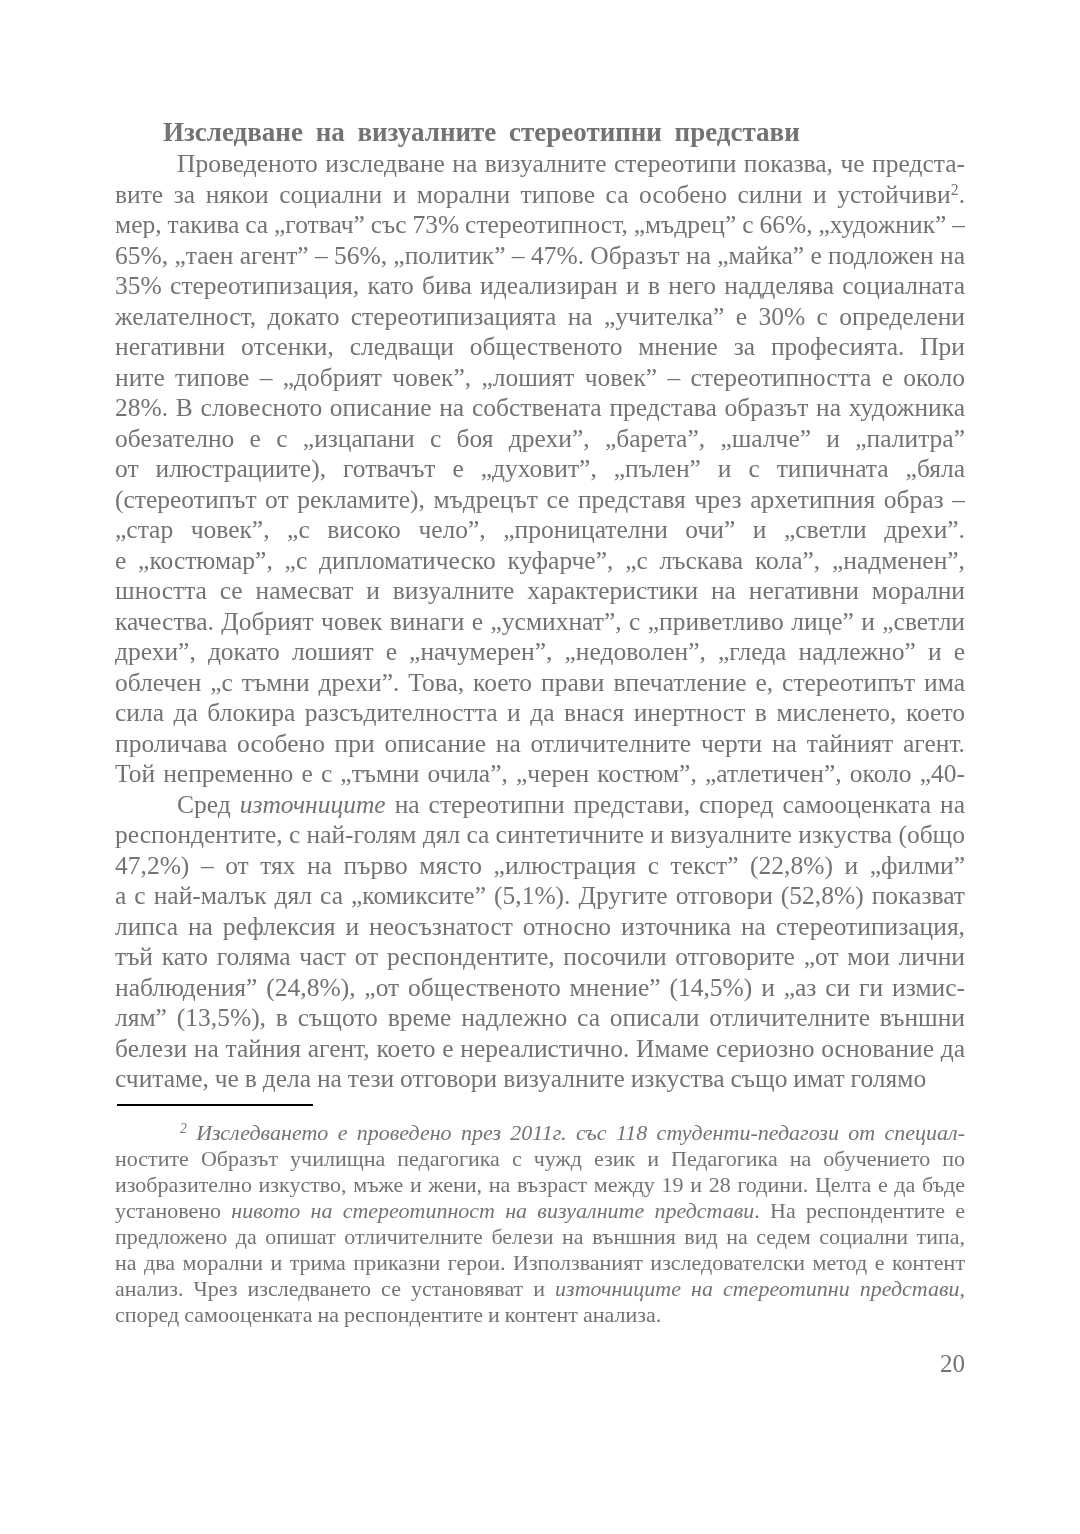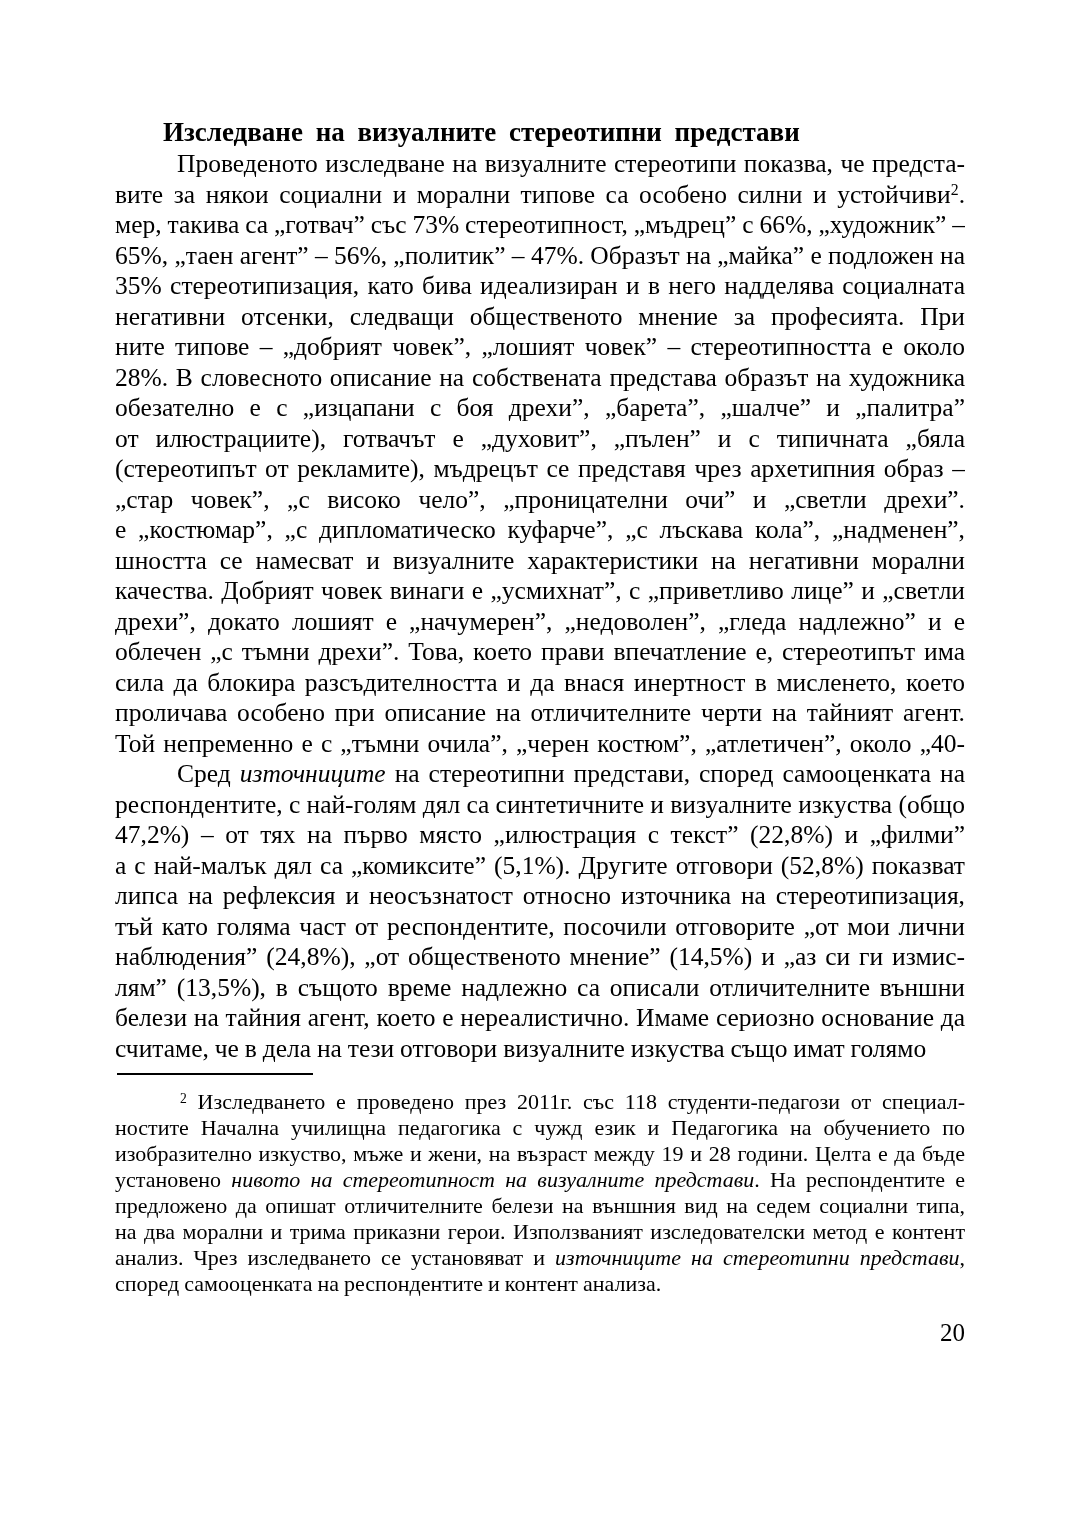--- a/index.html
+++ b/index.html
@@ -2,21 +2,21 @@
 <html lang="bg"><head>
 <meta charset="utf-8">
 <style>
   html, body { margin: 0; padding: 0; }
   .page {
     position: relative;
     width: 1080px;
     height: 1534px;
     background: #ffffff;
     font-family: "Liberation Serif", "DejaVu Serif", serif;
-    color: #000000;
+    color: #737373;
     overflow: hidden;
     border-radius: 28px;
   }
   .content {
     position: absolute;
     left: 115px;
     top: 116px;
     width: 850px;
   }
   .heading {
@@ -52,41 +52,42 @@
     height: 0;
     border-top: 2px solid #000;
     margin: 9px 0 14px 2px;
   }
   .footnote {
     font-size: 22px;
     line-height: 26px;
     word-spacing: -0.5px;
   }
   .footnote .line { height: 26px; }
-  .footnote .line.first { text-indent: 65px; }
+  .footnote .line.first { text-indent: 65px; font-style: italic; }
   .pagenum {
     text-align: right;
     font-size: 25px;
     margin-top: 22px;
   }
 </style>
 </head>
 <body>
 
 <div class="page">
   <div class="content">
     <div class="heading">Изследване на визуалните стереотипни представи</div>
 
     <div class="bodytext">
         <div class="paragraph">
           <div class="line first"><span>Проведеното изследване на визуалните стереотипи показва, че предста-</span></div>
           <div class="line"><span>вите за някои социални и морални типове са особено силни и устойчиви</span><span class="sup">2</span><span>. Напри-</span></div>
           <div class="line"><span>мер, такива са „готвач” със 73% стереотипност, „мъдрец” с 66%, „художник” –</span></div>
           <div class="line"><span>65%, „таен агент” – 56%, „политик” – 47%. Образът на „майка” е подложен на</span></div>
           <div class="line"><span>35% стереотипизация, като бива идеализиран и в него надделява социалната</span></div>
+          <div class="line"><span>желателност, докато стереотипизацията на „учителка” е 30% с определени</span></div>
           <div class="line"><span>негативни отсенки, следващи общественото мнение за професията. При морал-</span></div>
           <div class="line"><span>ните типове – „добрият човек”, „лошият човек” – стереотипността е около</span></div>
           <div class="line"><span>28%. В словесното описание на собствената представа образът на художника</span></div>
           <div class="line"><span>обезателно е с „изцапани с боя дрехи”, „барета”, „шалче” и „палитра” (стереотип</span></div>
           <div class="line"><span>от илюстрациите), готвачът е „духовит”, „пълен” и с типичната „бяла шапчица”</span></div>
           <div class="line"><span>(стереотипът от рекламите), мъдрецът се представя чрез архетипния образ –</span></div>
           <div class="line"><span>„стар човек”, „с високо чело”, „проницателни очи” и „светли дрехи”. Политикът</span></div>
           <div class="line"><span>е „костюмар”, „с дипломатическо куфарче”, „с лъскава кола”, „надменен”,</span></div>
           <div class="line"><span>шността се намесват и визуалните характеристики на негативни морални</span></div>
           <div class="line"><span>качества. Добрият човек винаги е „усмихнат”, с „приветливо лице” и „светли</span></div>
@@ -107,21 +108,21 @@
           <div class="line"><span>лям” (13,5%), в същото време надлежно са описали отличителните външни</span></div>
           <div class="line"><span>белези на тайния агент, което е нереалистично. Имаме сериозно основание да</span></div>
           <div class="line last"><span>считаме, че в дела на тези отговори визуалните изкуства също имат голямо</span></div>
         </div>
       </div>
 
     <div class="footnote-rule"></div>
 
     <div class="footnote">
         <div class="line first"><span class="sup">2</span><span> Изследването е проведено през 2011г. със 118 студенти-педагози от специал-</span></div>
-        <div class="line"><span>ностите Начална училищна педагогика с чужд език и Педагогика на обучението по</span></div>
+        <div class="line"><span>ностите Образът училищна педагогика с чужд език и Педагогика на обучението по</span></div>
         <div class="line"><span>изобразително изкуство, мъже и жени, на възраст между 19 и 28 години. Целта е да бъде</span></div>
         <div class="line"><span>установено </span><span class="i">нивото на стереотипност на визуалните представи</span><span>. На респондентите е</span></div>
         <div class="line"><span>предложено да опишат отличителните белези на външния вид на седем социални типа,</span></div>
         <div class="line"><span>на два морални и трима приказни герои. Използваният изследователски метод е контент</span></div>
         <div class="line"><span>анализ. Чрез изследването се установяват и </span><span class="i">източниците на стереотипни представи</span><span>,</span></div>
         <div class="line last"><span>според самооценката на респондентите и контент анализа.</span></div>
       </div>
 
     <div class="pagenum">20</div>
   </div>

